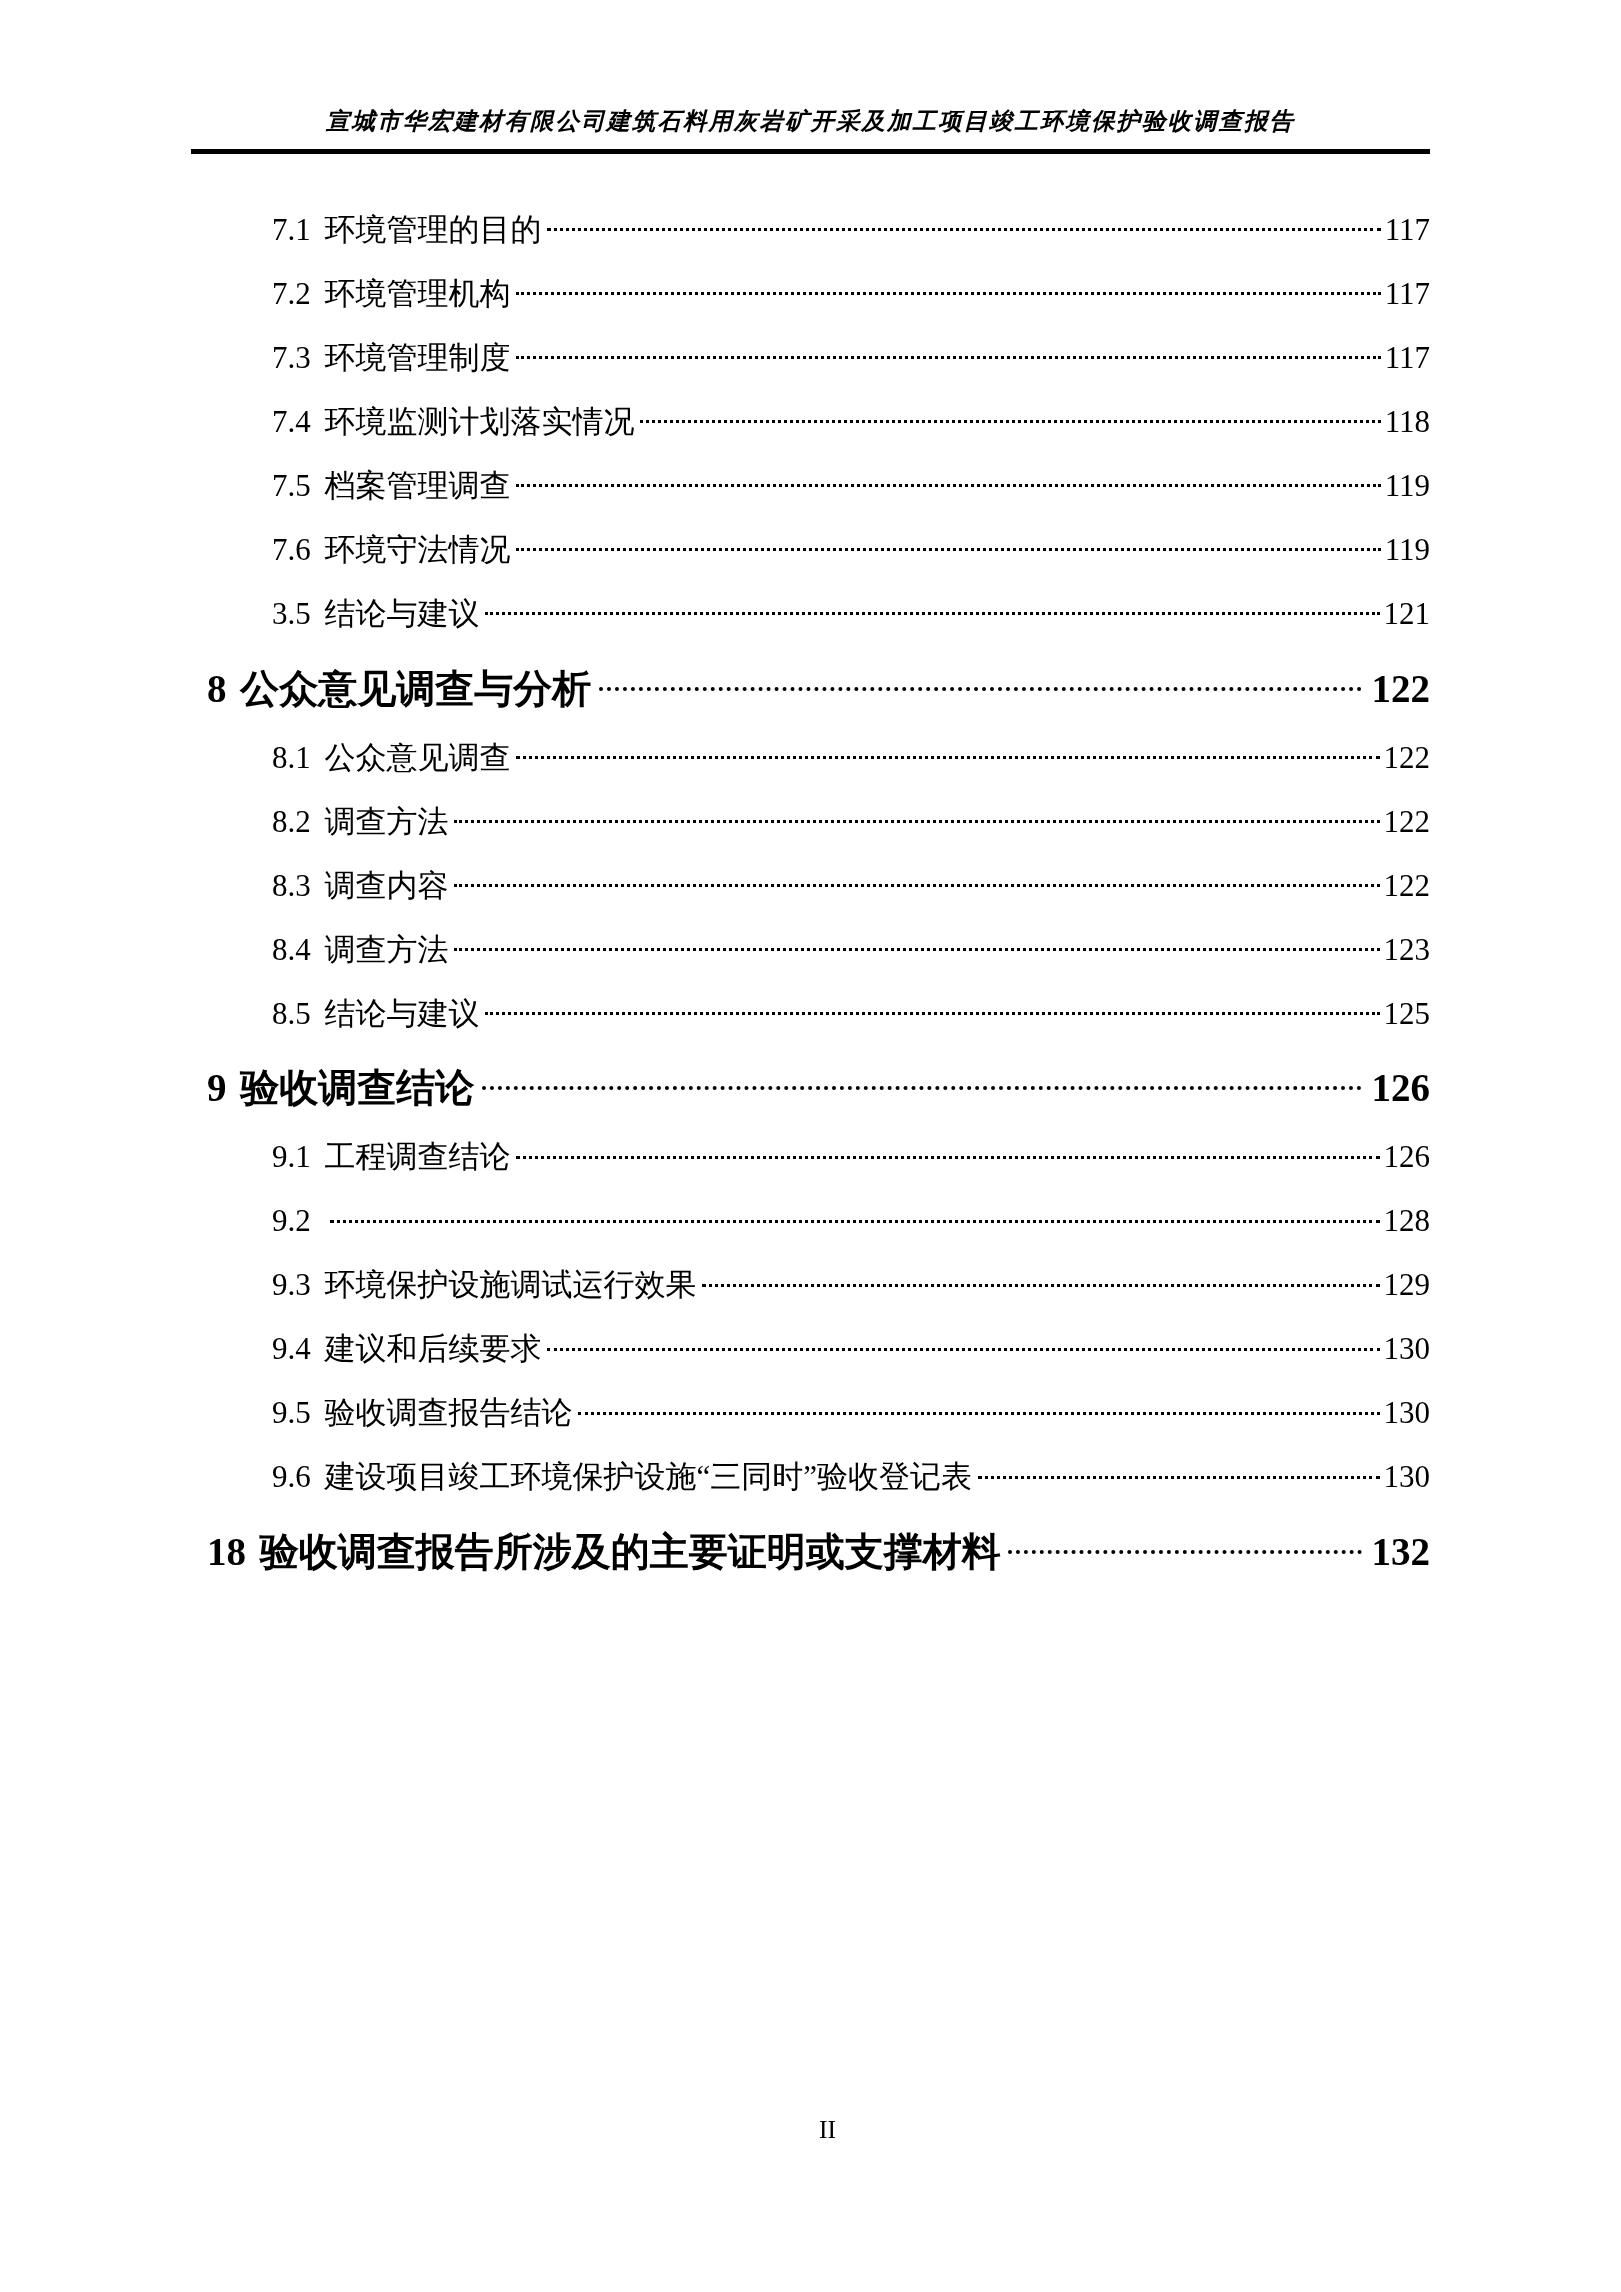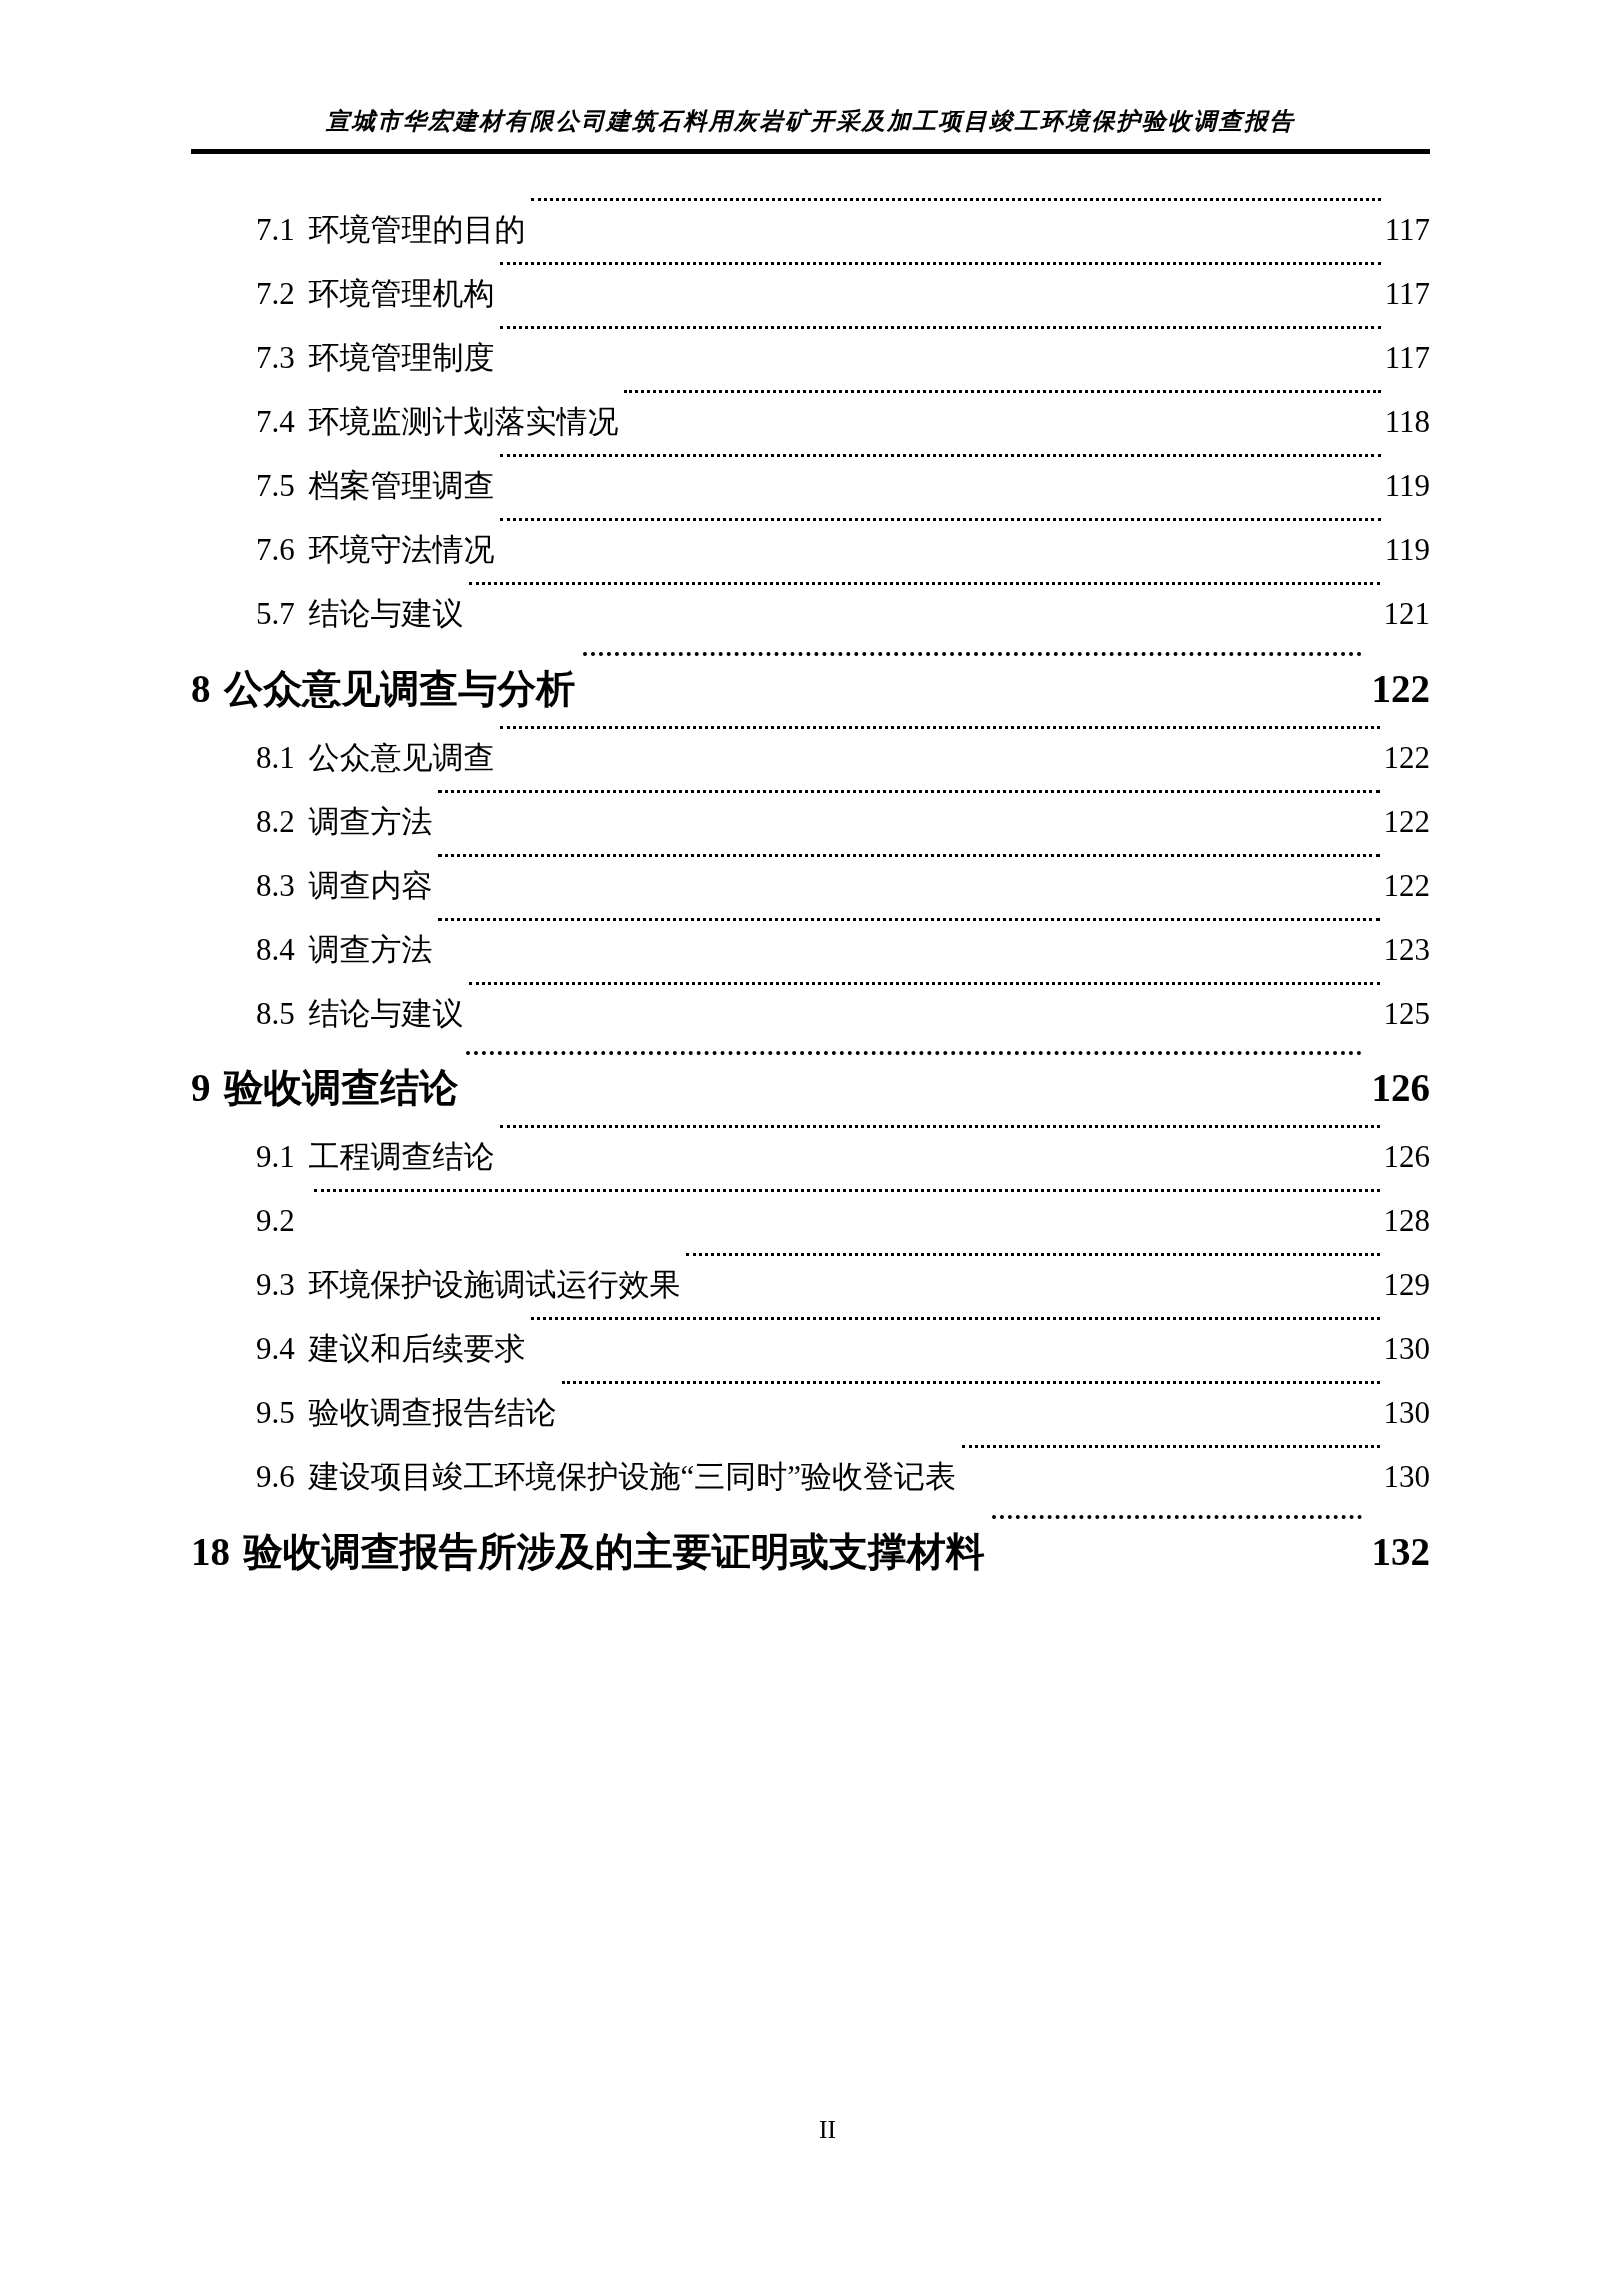--- a/index.html
+++ b/index.html
@@ -22,22 +22,23 @@
     letter-spacing: 2px;
   }
   .header-rule {
     margin: 9.8px 191px 0 191px;
     height: 4.9px;
     background: #000000;
   }
   .toc { margin: 44px 191px 0 191px; }
   .row {
     display: flex;
-    align-items: flex-start;
+    align-items: center;
     white-space: nowrap;
+    margin-left: 16px;
   }
   .row.sub {
     height: 64px;
     line-height: 64px;
     font-size: 31px;
     padding-left: 65px;
   }
   .row.main {
     height: 74px;
     line-height: 74px;
@@ -115,21 +116,21 @@
     </div>
 
     <div class="row sub">
       <span class="num">7.6</span>
       <span class="title">环境守法情况</span>
       <span class="dots"></span>
       <span class="pg">119</span>
     </div>
 
     <div class="row sub">
-      <span class="num">5.7</span>
+      <span class="num">3.5</span>
       <span class="title">结论与建议</span>
       <span class="dots"></span>
       <span class="pg">121</span>
     </div>
 
     <div class="row main">
       <span class="num">8</span>
       <span class="title">公众意见调查与分析</span>
       <span class="dots"></span>
       <span class="pg">122</span>

